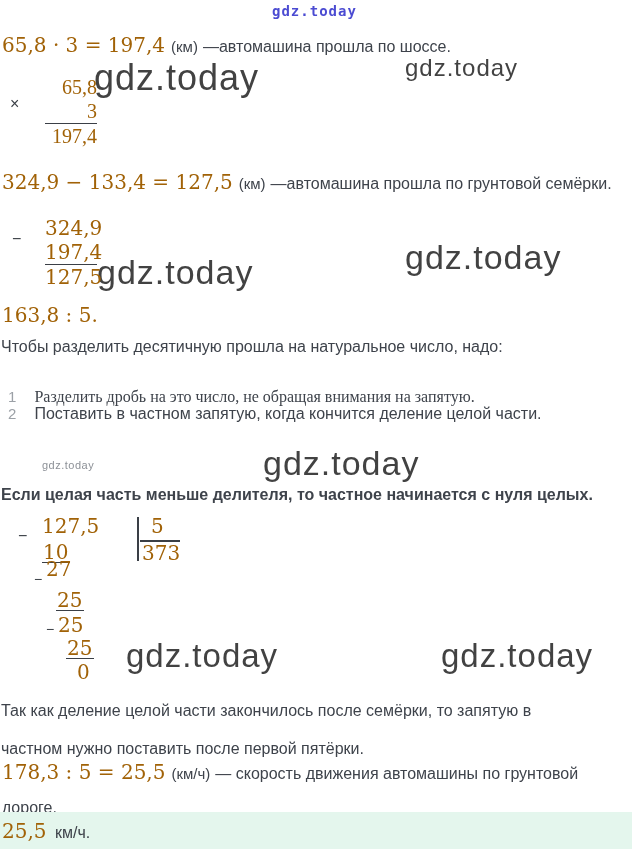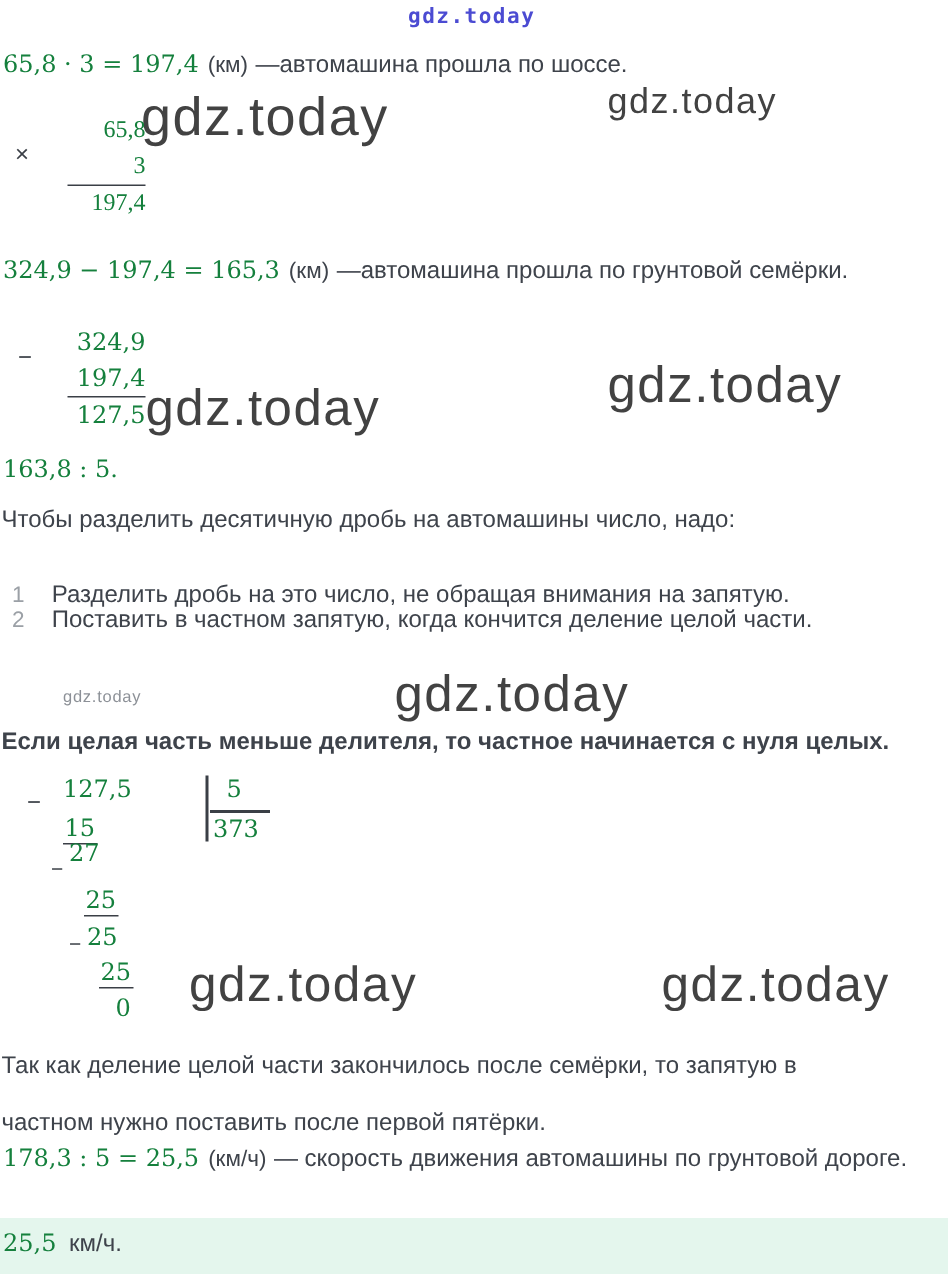--- a/index.html
+++ b/index.html
@@ -6,22 +6,22 @@
   html,body { width:632px; height:849px; }
   body {
     position:relative;
     background:#ffffff;
     overflow:hidden;
     font-family:"Liberation Sans", sans-serif;
   }
   .abs { position:absolute; }
   .math {
     font-family:"DejaVu Serif", serif;
-    color:#15803d;
-    font-size:16px;
+    color:#a16207;
+    font-size:20px;
     white-space:nowrap;
   }
   .sans {
     font-family:"Liberation Sans", sans-serif;
     color:#3e434b;
     font-size:16px;
   }
   .unit { font-size:15px; margin:0 5px 0 6px; }
   
   .wm {
@@ -90,56 +90,56 @@
 <div class="col-op" style="left:0; top:75px; width:120px; height:70px;">
   <span class="sign" style="left:10px; top:20px;">×</span>
   <div class="num-col math" style="left:45px; top:0; width:52px;font-family:Liberation Serif, serif;">
     <span class="row">65,8</span>
     <span class="row lined">3</span>
     <span class="row">197,4</span>
   </div>
 </div>
 
 <div class="abs" style="left:2px; top:170px; white-space:nowrap;">
-  <span class="math">324,9 − 197,4 = 165,3</span><span class="sans unit">(км)</span><span class="sans">—автомашина прошла по грунтовой семёрки.</span>
+  <span class="math">324,9 − 133,4 = 127,5</span><span class="sans unit">(км)</span><span class="sans">—автомашина прошла по грунтовой семёрки.</span>
 </div>
 
 <div class="col-op" style="left:0; top:216px; width:120px; height:80px;">
   <span class="sign" style="left:12px; top:14px;">−</span>
   <div class="num-col math" style="left:45px; top:0; width:52px;">
     <span class="row">324,9</span>
     <span class="row lined">197,4</span>
     <span class="row">127,5</span>
   </div>
 </div>
 
 <div class="abs math" style="left:2px; top:303px;">163,8 : 5.</div>
 
-<div class="abs sans" style="left:1px; top:338px;">Чтобы разделить десятичную дробь на автомашины число, надо:</div>
+<div class="abs sans" style="left:1px; top:338px;">Чтобы разделить десятичную прошла на натуральное число, надо:</div>
 
 <div class="abs sans" style="left:8px; top:388px;">
   <span class="rule-num">1</span>
-  <span style="margin-left:8px;">Разделить дробь на это число, не обращая внимания на запятую.</span>
+  <span style="margin-left:8px;font-family:Liberation Serif, serif;">Разделить дробь на это число, не обращая внимания на запятую.</span>
 </div>
 <div class="abs sans" style="left:8px; top:405px;">
   <span class="rule-num">2</span>
   <span style="margin-left:8px;">Поставить в частном запятую, когда кончится деление целой части.</span>
 </div>
 
 <div class="abs sans" style="left:1px; top:486px;font-weight:bold;">Если целая часть меньше делителя, то частное начинается с нуля целых.</div>
 
 <div class="abs" style="left:0; top:515px; width:220px; height:170px;">
   <span class="ld-minus" style="left:18px; top:12px; font-size:16px;">−</span>
   <span class="ld-row math" style="left:42px; top:1px;">127,5</span>
   <div class="vbar" style="left:137px; top:2px; height:44px;"></div>
   <span class="ld-row math" style="left:151px; top:1px;">5</span>
   <div class="hbar" style="left:140px; top:25px; width:40px;"></div>
   <span class="ld-row math" style="left:142px; top:28px;">373</span>
 
-  <span class="ld-row math ld-under" style="left:42px; top:27px;">15</span>
+  <span class="ld-row math ld-under" style="left:42px; top:27px;">10</span>
 
   <span class="ld-minus" style="left:34px; top:56px;">−</span>
   <span class="ld-row math" style="left:46px; top:44px;">27</span>
 
   <span class="ld-row math ld-under" style="left:56px; top:75px;">25</span>
 
   <span class="ld-minus" style="left:46px; top:106px;">−</span>
   <span class="ld-row math" style="left:58px; top:100px;">25</span>
 
   <span class="ld-row math ld-under" style="left:66px; top:123px;">25</span>

